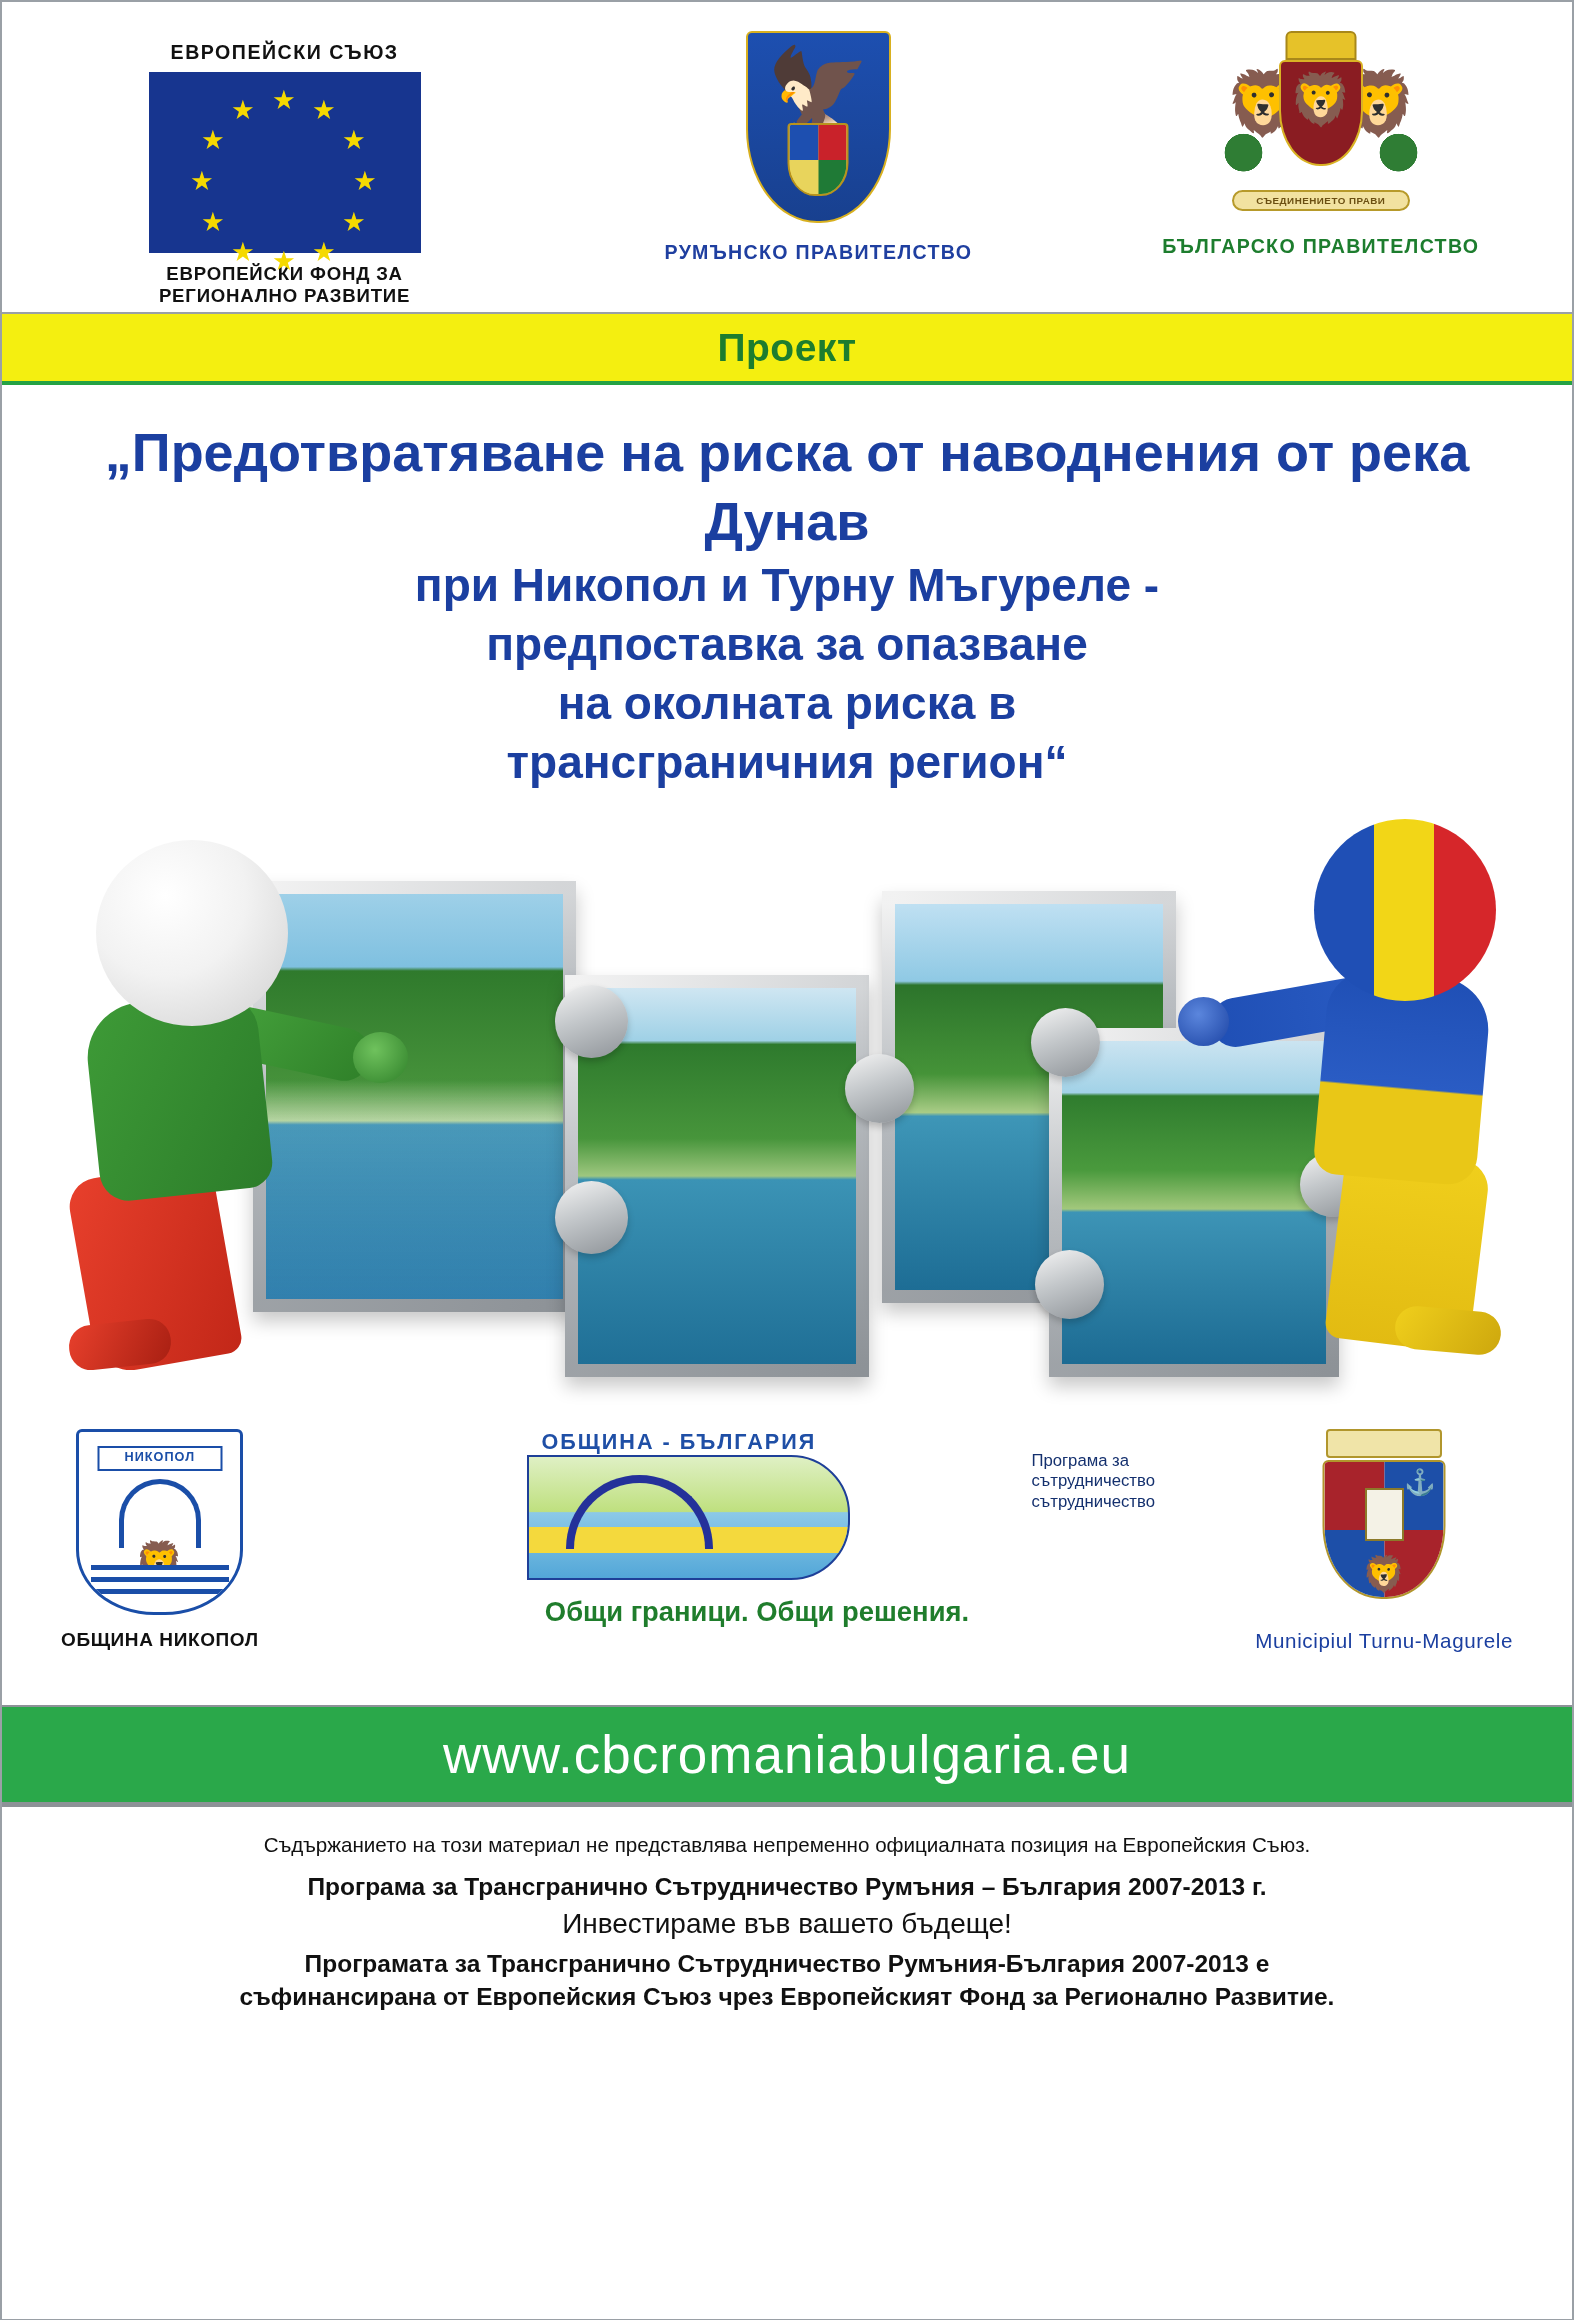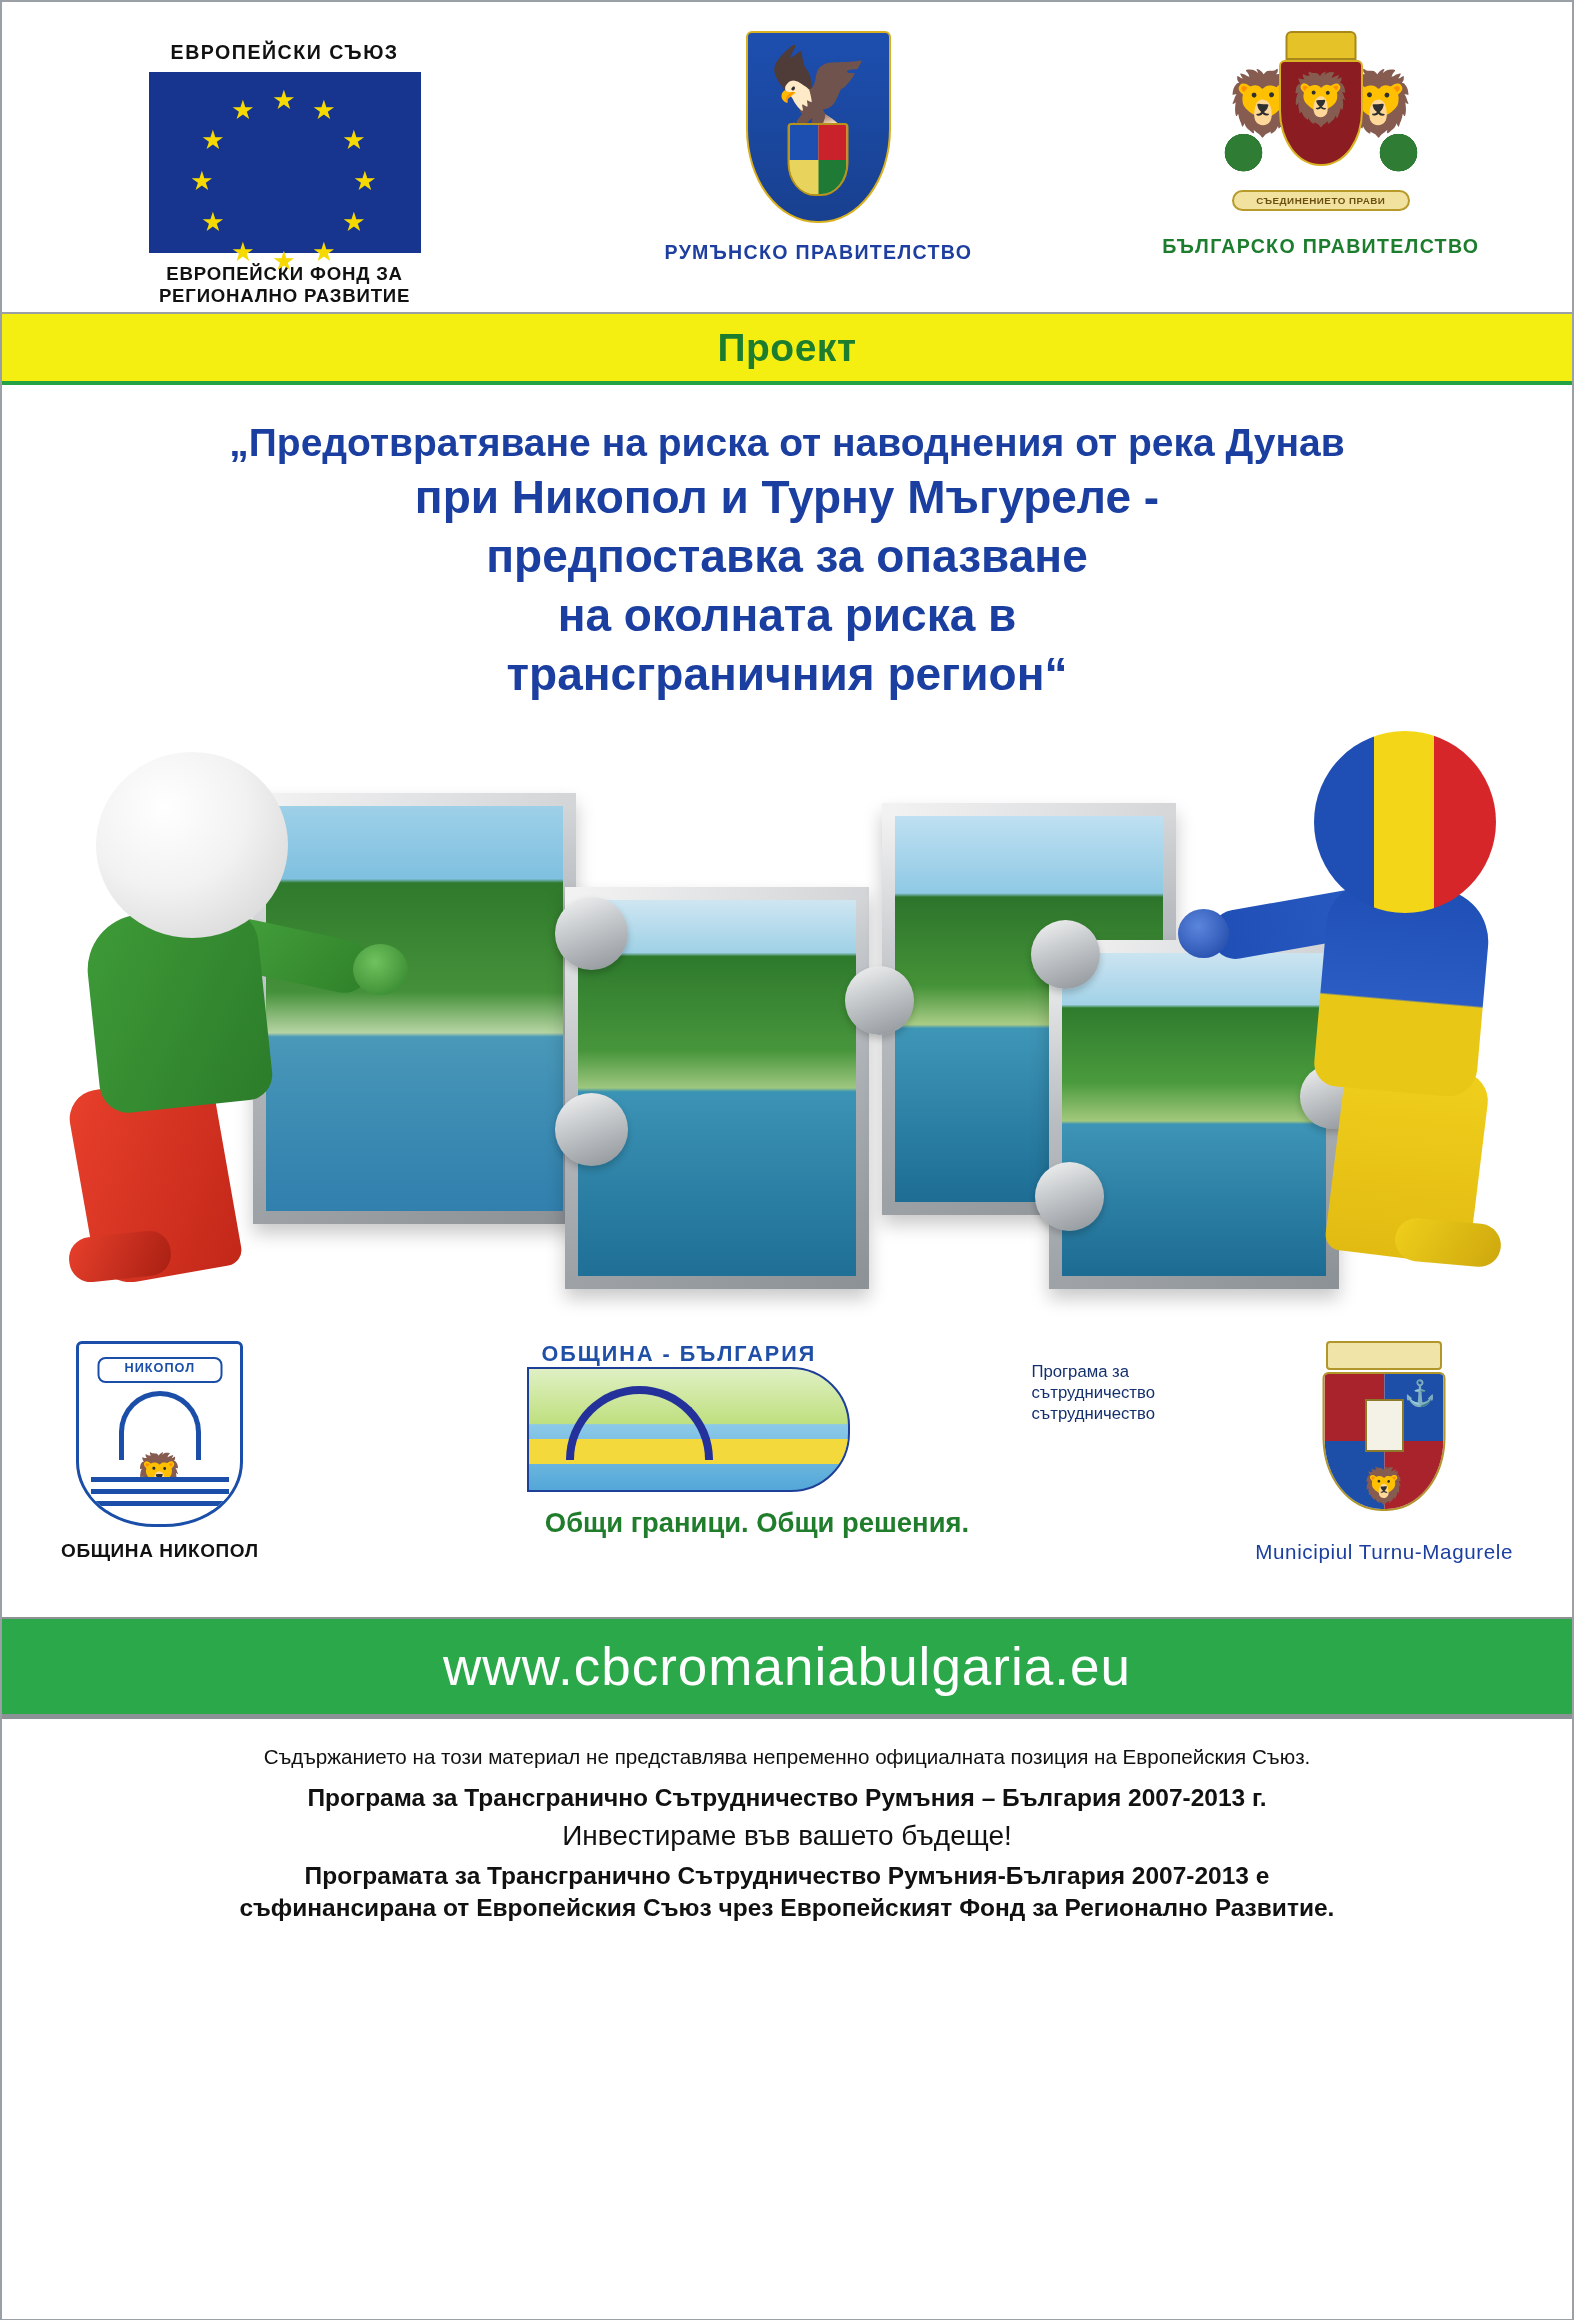--- a/index.html
+++ b/index.html
@@ -171,21 +171,21 @@
   
   .title-block {
     padding: 33px 39px 7.8px;
     text-align: center;
   }
   .title-line {
     color: #1b3fa0;
     font-weight: bold;
     line-height: 1.28;
   }
-  .title-line.l1 { font-size: 39px; }
+  .title-line.l1 { font-size: 54px; }
   .title-line.l2 { font-size: 46px; }
   .title-line.l3 { font-size: 46px; }
   .title-line.l4 { font-size: 46px; }
   .title-line.l5 { font-size: 46px; }
 
   
   .art {
     position: relative;
     height: 608px;
     margin-top: 3.9px;
@@ -325,21 +325,21 @@
     border: 3.9px solid #1a4ea8;
     border-radius: 5.9px 5.9px 78px 78px / 5.9px 5.9px 65px 65px;
     position: relative;
     background: #ffffff;
     overflow: hidden;
   }
   .nik-banner {
     position: absolute; left: 50%; top: 13.7px; transform: translateX(-50%);
     width: 125px; height: 25.5px;
     border: 2.9px solid #1a4ea8;
-    border-radius: 8px;
+    border-radius: 0;
     color: #1a4ea8;
     font-size: 12.7px;
     font-weight: bold;
     letter-spacing: 1px;
     line-height: 19.6px;
   }
   .nik-arch {
     position: absolute; left: 50%; top: 47px; transform: translateX(-50%);
     width: 82px; height: 69px;
     border: 5.9px solid #1a4ea8;

